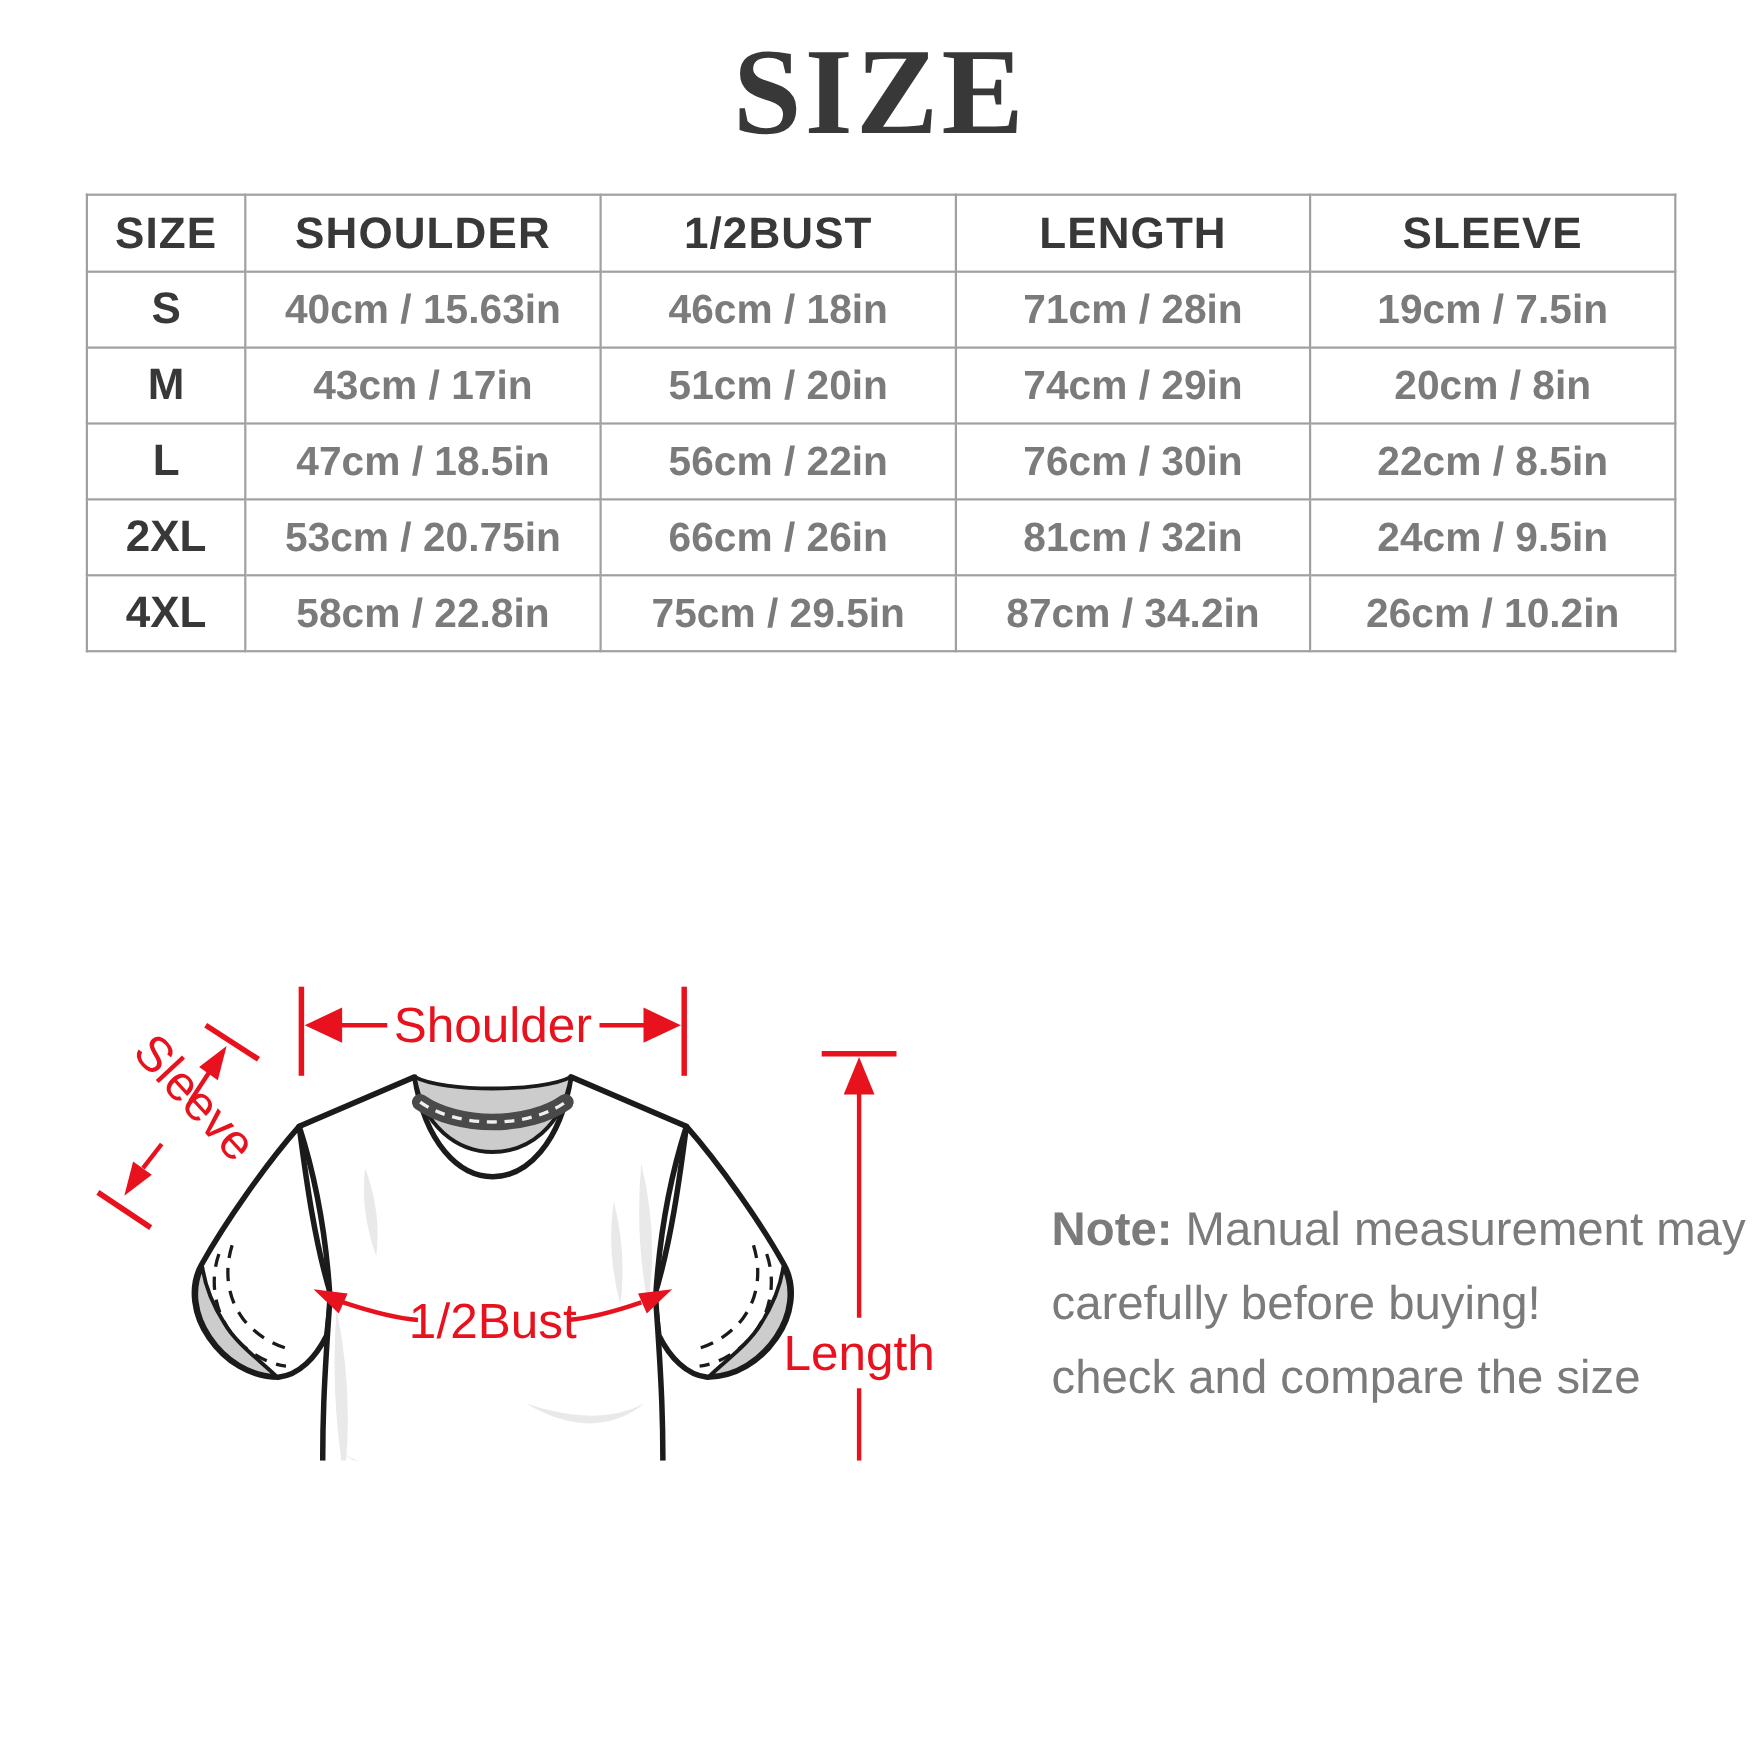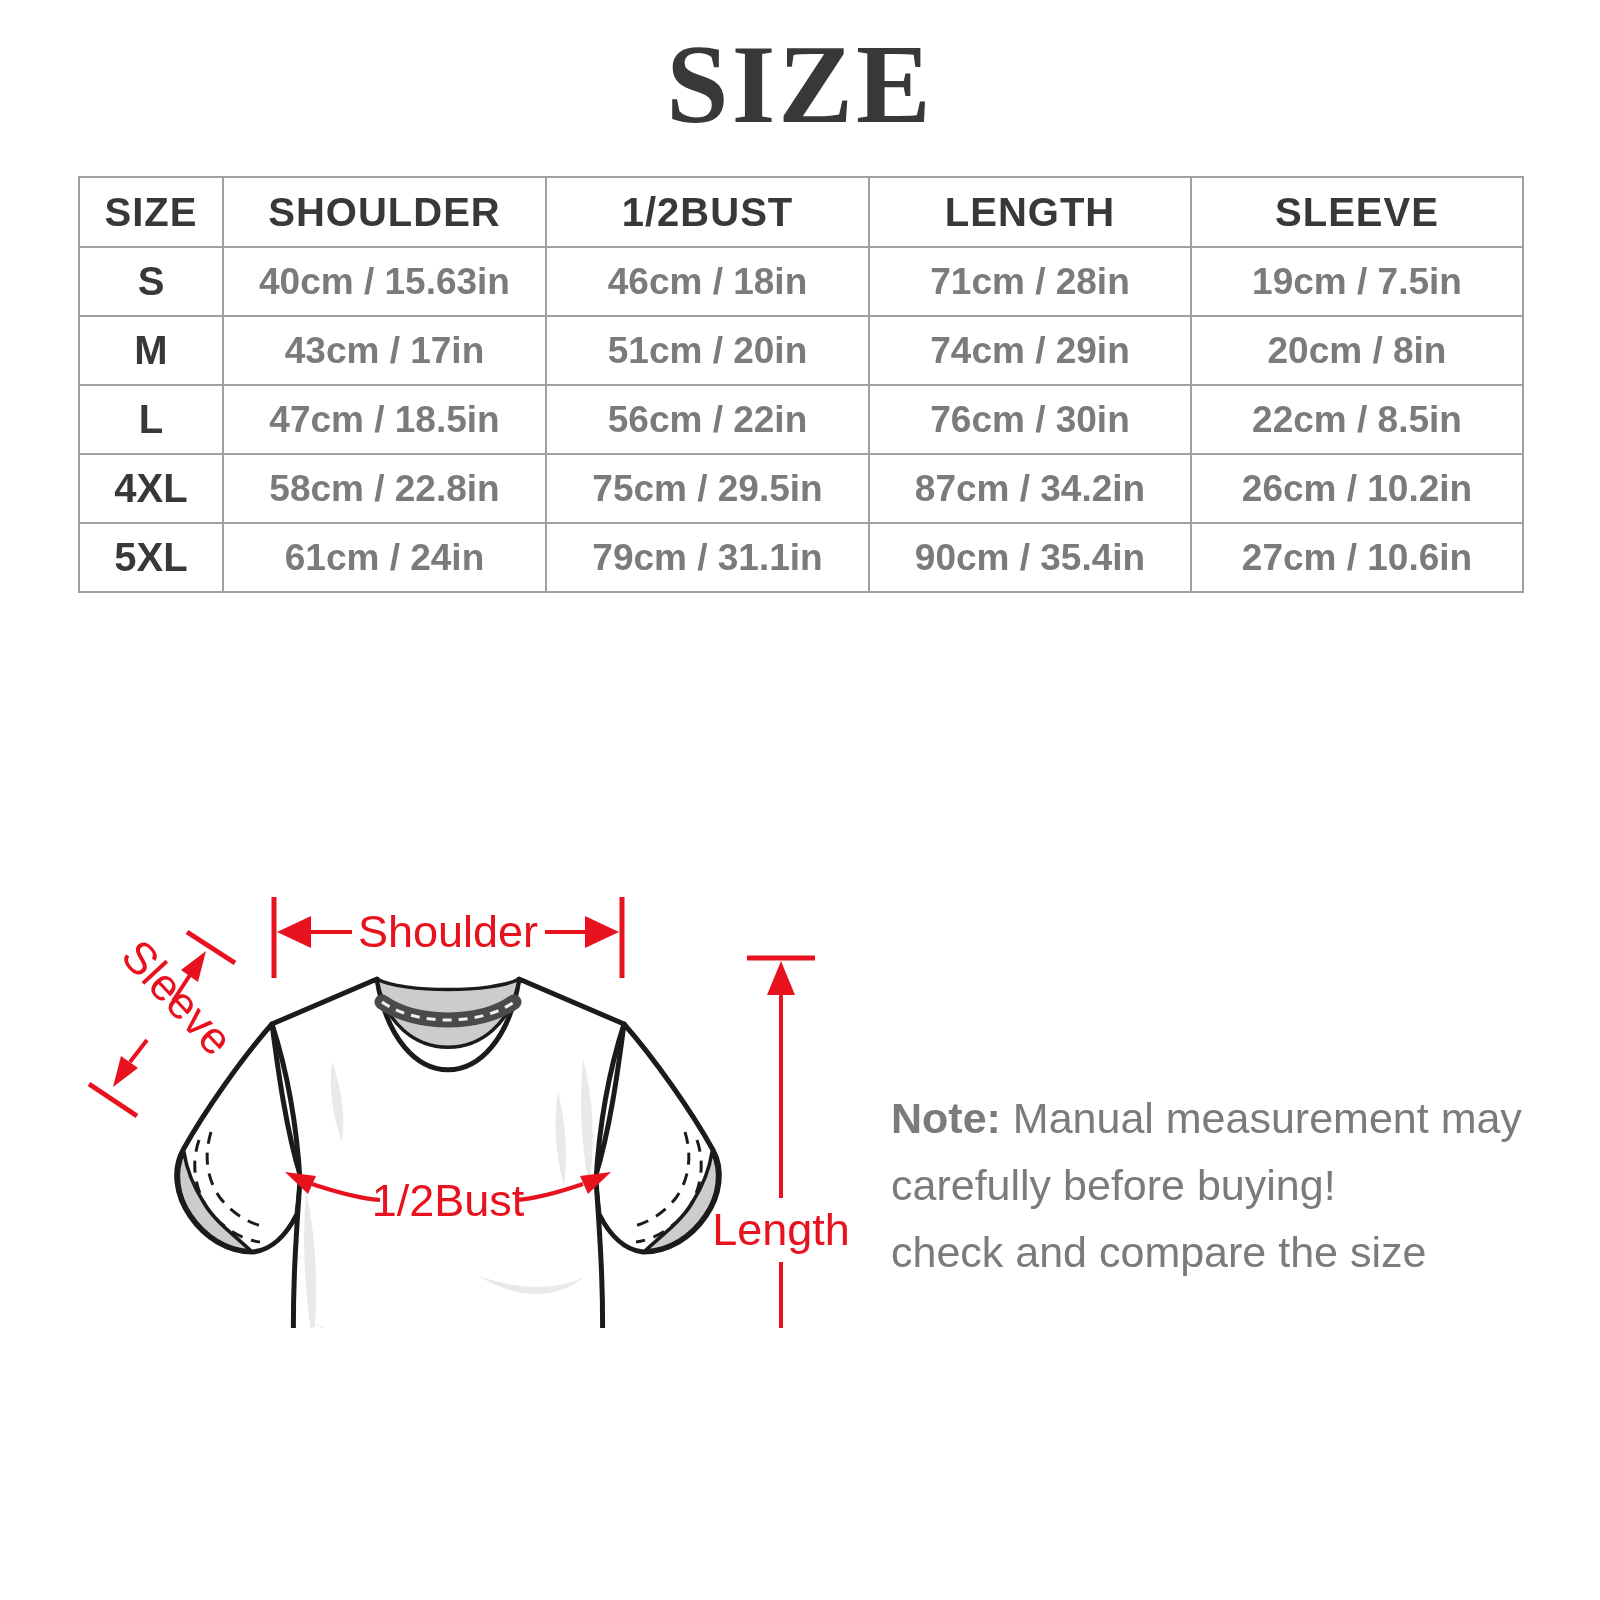--- a/index.html
+++ b/index.html
@@ -42,21 +42,21 @@
   .dash{fill:none;stroke:var(--ink);stroke-width:3;stroke-dasharray:12 9;stroke-linecap:butt;}
   .hem{fill:var(--hem-gray);stroke:var(--ink);stroke-width:4.5;stroke-linejoin:round;}
   .band{fill:none;stroke:var(--collar-band);stroke-width:15;stroke-linecap:round;}
   .bandstitch{fill:none;stroke:#f0f0f0;stroke-width:3;stroke-dasharray:9 7;}
   
   .rl{fill:none;stroke:var(--accent-red);stroke-width:4;}
   .rb{fill:none;stroke:var(--accent-red);stroke-width:5;}
   .rf{fill:var(--accent-red);stroke:none;}
   .rtext{fill:var(--accent-red);font-family:"Liberation Sans",sans-serif;font-size:45px;}
   
-  .note{position:absolute;left:891px;top:1085px;color:var(--text-gray);
+  .note{position:absolute;left:956px;top:1085px;color:var(--text-gray);
         font-size:43px;line-height:67px;white-space:nowrap;}
   .note-bold{font-weight:bold;}
 </style>
 </head>
 <body>
 
 <div class="page">
 
   <h1 class="page-title">SIZE</h1>
 
@@ -93,32 +93,32 @@
         <td>20cm / 8in</td>
       </tr>
       <tr>
         <td class="size-col">L</td>
         <td>47cm / 18.5in</td>
         <td>56cm / 22in</td>
         <td>76cm / 30in</td>
         <td>22cm / 8.5in</td>
       </tr>
       <tr>
+        <td class="size-col">2XL</td>
+        <td>53cm / 20.75in</td>
+        <td>66cm / 26in</td>
+        <td>81cm / 32in</td>
+        <td>24cm / 9.5in</td>
+      </tr>
+      <tr>
         <td class="size-col">4XL</td>
         <td>58cm / 22.8in</td>
         <td>75cm / 29.5in</td>
         <td>87cm / 34.2in</td>
         <td>26cm / 10.2in</td>
-      </tr>
-      <tr>
-        <td class="size-col">5XL</td>
-        <td>61cm / 24in</td>
-        <td>79cm / 31.1in</td>
-        <td>90cm / 35.4in</td>
-        <td>27cm / 10.6in</td>
       </tr>
     </tbody>
   </table>
 
   <svg class="diagram" viewBox="0 0 1600 1600" aria-hidden="true">
 
     <g>
 
       <path class="sh" d="M 272 1024 C 242 1058 204 1112 183 1150 C 172 1170 176 1196 190 1216 C 205 1238 228 1252 253 1252 C 272 1250 287 1234 297 1214 L 301 1178 C 286 1130 278 1070 272 1024 Z"></path>
       <path class="gray-part" d="M 184 1152 C 174 1172 178 1196 191 1215 C 205 1236 227 1250 251 1251 C 238 1238 215 1222 204 1203 C 192 1184 186 1166 184 1152 Z"></path>

